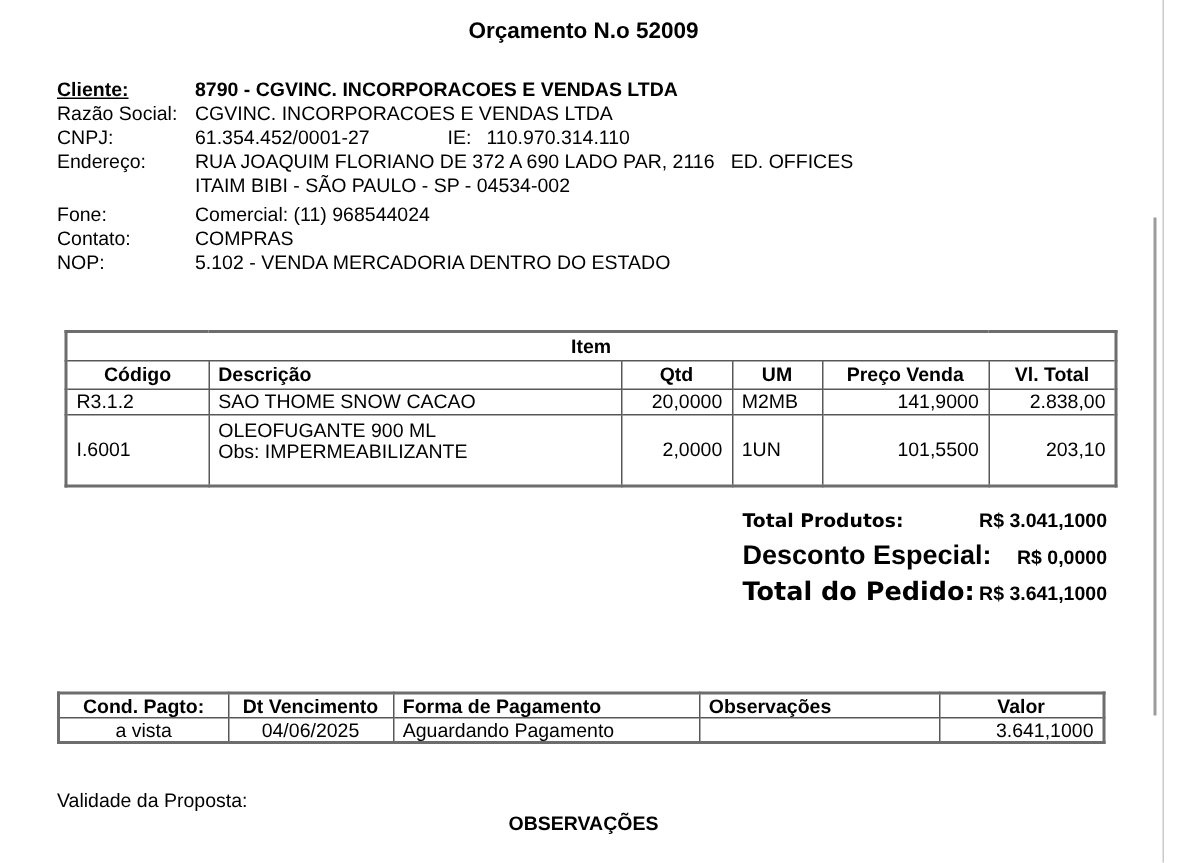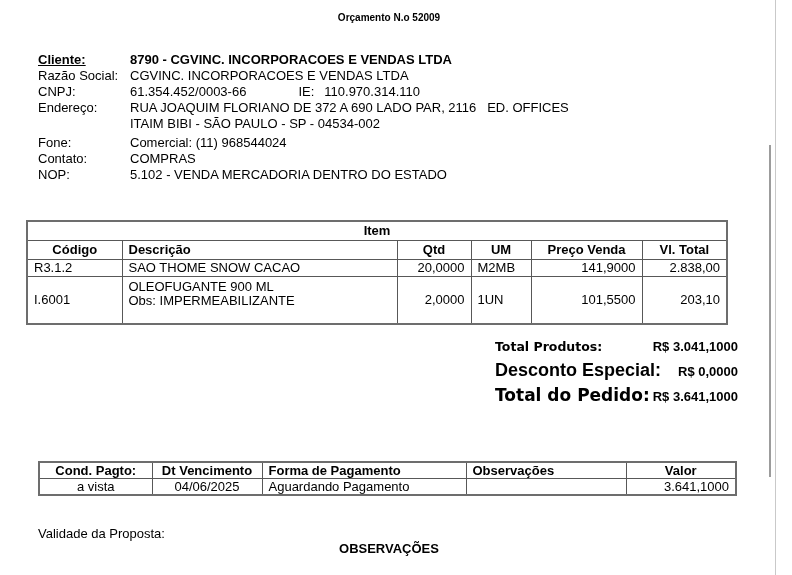--- a/index.html
+++ b/index.html
@@ -4,36 +4,36 @@
 <style>
   html,body{margin:0;padding:0;}
   body{
     width:792px;height:575px;background:#ffffff;overflow:hidden;position:relative;
     font-family:"Liberation Sans",sans-serif;color:#000;font-size:13px;
     -webkit-font-smoothing:antialiased;
   }
   .abs{position:absolute;}
 
   
-  .doc-title{top:12px;left:0;width:778px;text-align:center;font-weight:bold;font-size:10px;}
+  .doc-title{top:12px;left:0;width:778px;text-align:center;font-weight:bold;font-size:15px;}
 
   
   .info{top:52px;left:38px;width:700px;}
   .irow{display:flex;line-height:16px;}
   .irow.gap-before{margin-top:3px;}
   .il{width:92px;flex:0 0 92px;}
   .il.b{font-weight:bold;text-decoration:underline;}
   .iv{white-space:pre;}
   .iv.b{font-weight:bold;}
   .ie-label{margin-left:52px;}
   .ie-val{margin-left:10px;}
 
   
   table{border-collapse:collapse;table-layout:fixed;font-size:13px;}
-  .itbl{top:220px;left:26px;width:700px;}
+  .itbl{top:220px;left:43px;width:700px;}
   .itbl table{width:700px;border:2px solid #6d6d6d;}
   .itbl td,.itbl th{border:1px solid #585858;padding:0 6px;overflow:hidden;white-space:nowrap;}
   .itbl th{font-weight:bold;text-align:center;line-height:18px;}
   .itbl th.left{text-align:left;}
   .itbl .ttl{line-height:18px;}
   .itbl td{line-height:16px;}
   .itbl td.two{line-height:14px;padding-top:3px;padding-bottom:15px;white-space:normal;}
   .itbl td.r{text-align:right;}
 
   .ptbl{top:461px;left:38px;width:596px;}
@@ -72,21 +72,21 @@
   <div class="irow">
     <span class="il b">Cliente:</span>
     <span class="iv b">8790 - CGVINC. INCORPORACOES E VENDAS LTDA</span>
   </div>
   <div class="irow">
     <span class="il">Razão Social:</span>
     <span class="iv">CGVINC. INCORPORACOES E VENDAS LTDA</span>
   </div>
   <div class="irow">
     <span class="il">CNPJ:</span>
-    <span class="iv">61.354.452/0003-66</span>
+    <span class="iv">61.354.452/0001-27</span>
     <span class="iv ie-label">IE:</span>
     <span class="iv ie-val">110.970.314.110</span>
   </div>
   <div class="irow">
     <span class="il">Endereço:</span>
     <span class="iv">RUA JOAQUIM FLORIANO DE 372 A 690 LADO PAR, 2116   ED. OFFICES</span>
   </div>
   <div class="irow">
     <span class="il"></span>
     <span class="iv">ITAIM BIBI - SÃO PAULO - SP - 04534-002</span>

